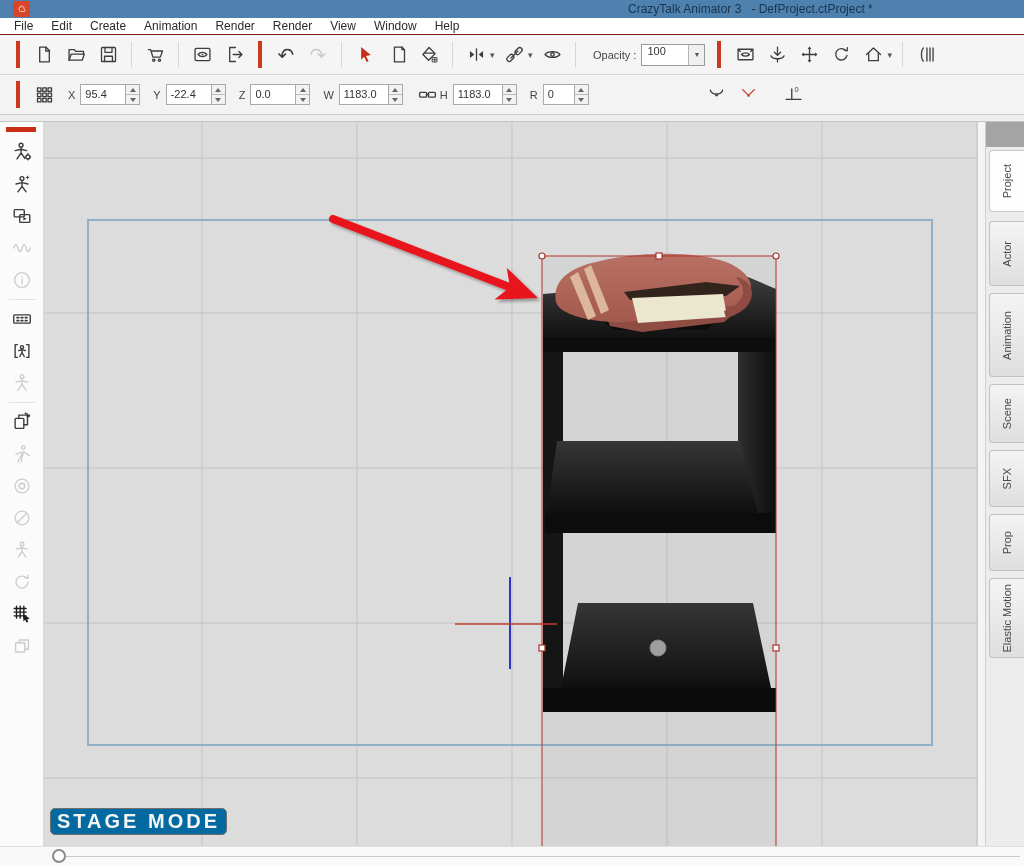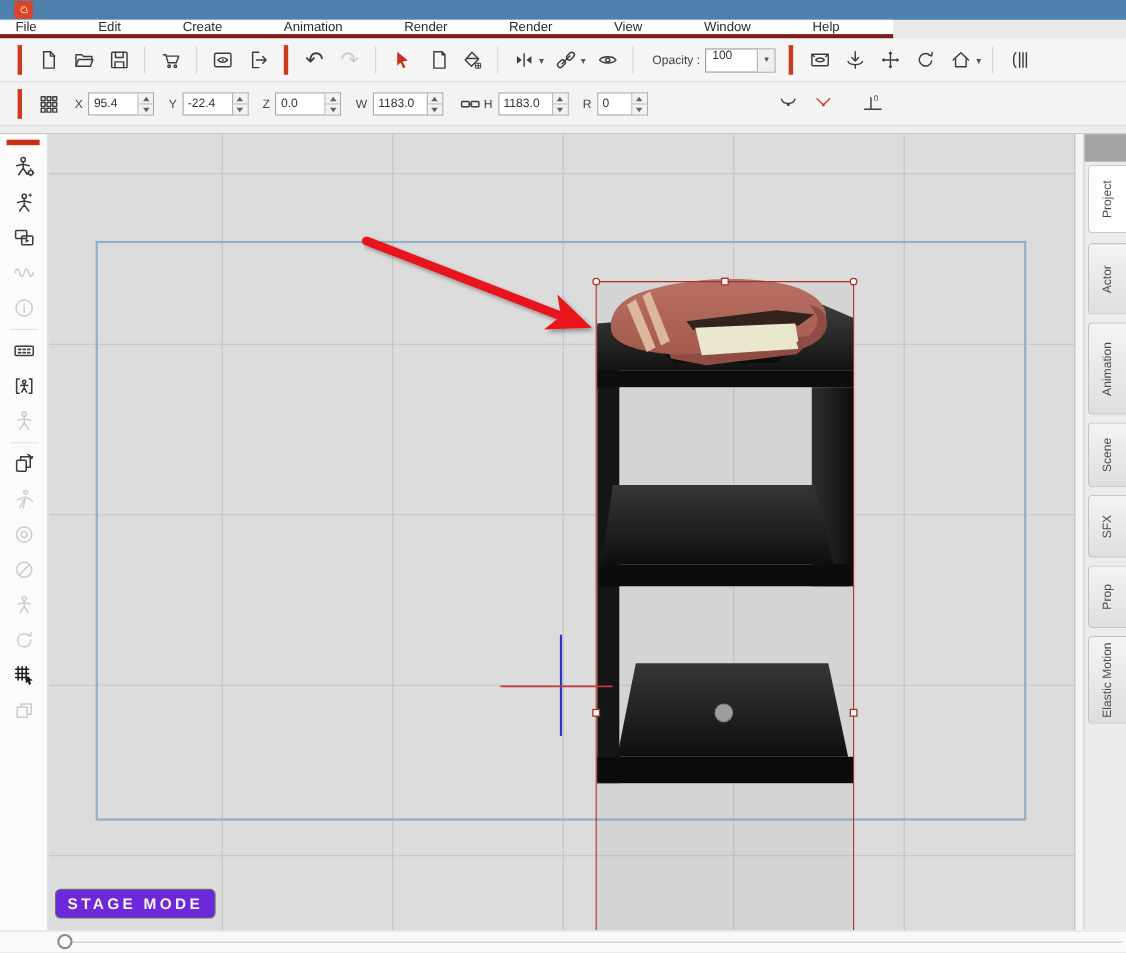--- a/index.html
+++ b/index.html
@@ -9,22 +9,22 @@
 
   
   #titlebar { position:absolute; left:0; top:0; width:1024px; height:18px; background:#4f81ae; }
   #app-icon { position:absolute; left:13px; top:1px; width:17px; height:16px; background:#d8452a;
     border-radius:2px; display:flex; align-items:center; justify-content:center; }
   #app-icon svg { width:12px; height:12px; stroke:#ffe9c8; fill:none; stroke-width:1.6; }
   #window-title { position:absolute; left:628px; top:1px; height:16px; line-height:16px;
     color:#17344f; font-size:12px; white-space:pre; }
 
   
-  #menubar { position:absolute; left:0; top:18px; width:812px; height:17px; background:#ffffff;
-    border-bottom:4px solid #7f1d1d; display:flex; align-items:center; padding-left:5px;gap:38px; }
+  #menubar { position:absolute; left:0; top:18px; width:1024px; height:17px; background:#ffffff;
+    border-bottom:1px solid #7f1d1d; display:flex; align-items:center; padding-left:5px; }
   .menu-item { padding:0 9px; font-size:12px; color:#2b2b2b; height:17px; line-height:17px; cursor:default; }
 
   
   #toolbar1 { position:absolute; left:0; top:35px; width:1024px; height:40px; background:#f5f5f5;
     border-bottom:1px solid #d6d6d6; display:flex; align-items:center; padding-left:16px; }
   #toolbar2 { position:absolute; left:0; top:75px; width:1024px; height:40px; background:#f3f3f3;
     border-bottom:1px solid #cfcfcf; display:flex; align-items:center; padding-left:16px; }
   #toolgap { position:absolute; left:0; top:115px; width:1024px; height:7px; background:#ededed;
     border-bottom:1px solid #c4c4c4; }
   .rsep { width:4px; height:27px; background:#cc3a1d; margin:0 8px 0 0; flex:0 0 auto; }
@@ -67,23 +67,23 @@
   .sbtn { width:30px; height:26px; margin:3px 0; display:flex; align-items:center; justify-content:center;
     color:#3b3b3b; }
   .sbtn.dis { color:#cdcdcd; }
   .sbtn svg { width:22px; height:22px; stroke:currentColor; fill:none; stroke-width:1.5;
     stroke-linecap:round; stroke-linejoin:round; }
   .ssep { width:26px; height:1px; background:#e2e2e2; margin:3px 0; }
 
   
   #canvas { position:absolute; left:44px; top:122px; width:934px; height:724px; background:#dcdcdc; overflow:hidden; }
   #canvas svg.scene { position:absolute; left:0; top:0; }
-  #stage-mode-badge { position:absolute; left:6px; top:686px; width:146px; height:27px;
-    background:#6d28d9; border:1px solid #6f6f6f; border-radius:5px; color:#f4f4f4;
-    font-size:14px; font-weight:bold; letter-spacing:3px; text-align:center; line-height:25px; }
+  #stage-mode-badge { position:absolute; left:6px; top:686px; width:177px; height:27px;
+    background:#0369a1; border:1px solid #6f6f6f; border-radius:5px; color:#f4f4f4;
+    font-size:20px; font-weight:bold; letter-spacing:3px; text-align:center; line-height:25px; }
 
   
   #right-gap { position:absolute; left:978px; top:122px; width:7px; height:724px; background:#f4f4f4; }
   #right-tabs { position:absolute; left:985px; top:122px; width:39px; height:724px; background:#ececec;
     border-left:1px solid #d0d0d0; }
   #right-dark { position:absolute; left:0; top:0; width:39px; height:25px; background:#a4a4a4; }
   .rtab { position:absolute; left:3px; width:35px; border:1px solid #c2c2c2; border-right:none;
     border-radius:4px 0 0 4px; background:linear-gradient(to bottom,#f4f4f4,#dedede);
     display:flex; align-items:center; justify-content:center; }
   .rtab.active { background:#fdfdfd; border-color:#c8c8c8; }
@@ -102,20 +102,21 @@
 
 <div id="app">
 
   <div id="titlebar">
     <div id="app-icon">
       <svg viewBox="0 0 24 24">
           <path d="M7 14c-2-3 0-8 4-8s6 3 5 7c3 0 3 4 0 4H9c-2 0-2-2-2-3z"></path>
           <circle cx="10" cy="9" r="1" fill="#ffe9c8" stroke="none"></circle>
         </svg>
     </div>
+    <span id="window-title">CrazyTalk Animator 3   - DefProject.ctProject *</span>
   </div>
 
   <div id="menubar">
     <span class="menu-item">File</span>
     <span class="menu-item">Edit</span>
     <span class="menu-item">Create</span>
     <span class="menu-item">Animation</span>
     <span class="menu-item">Render</span>
     <span class="menu-item">Render</span>
     <span class="menu-item">View</span>

